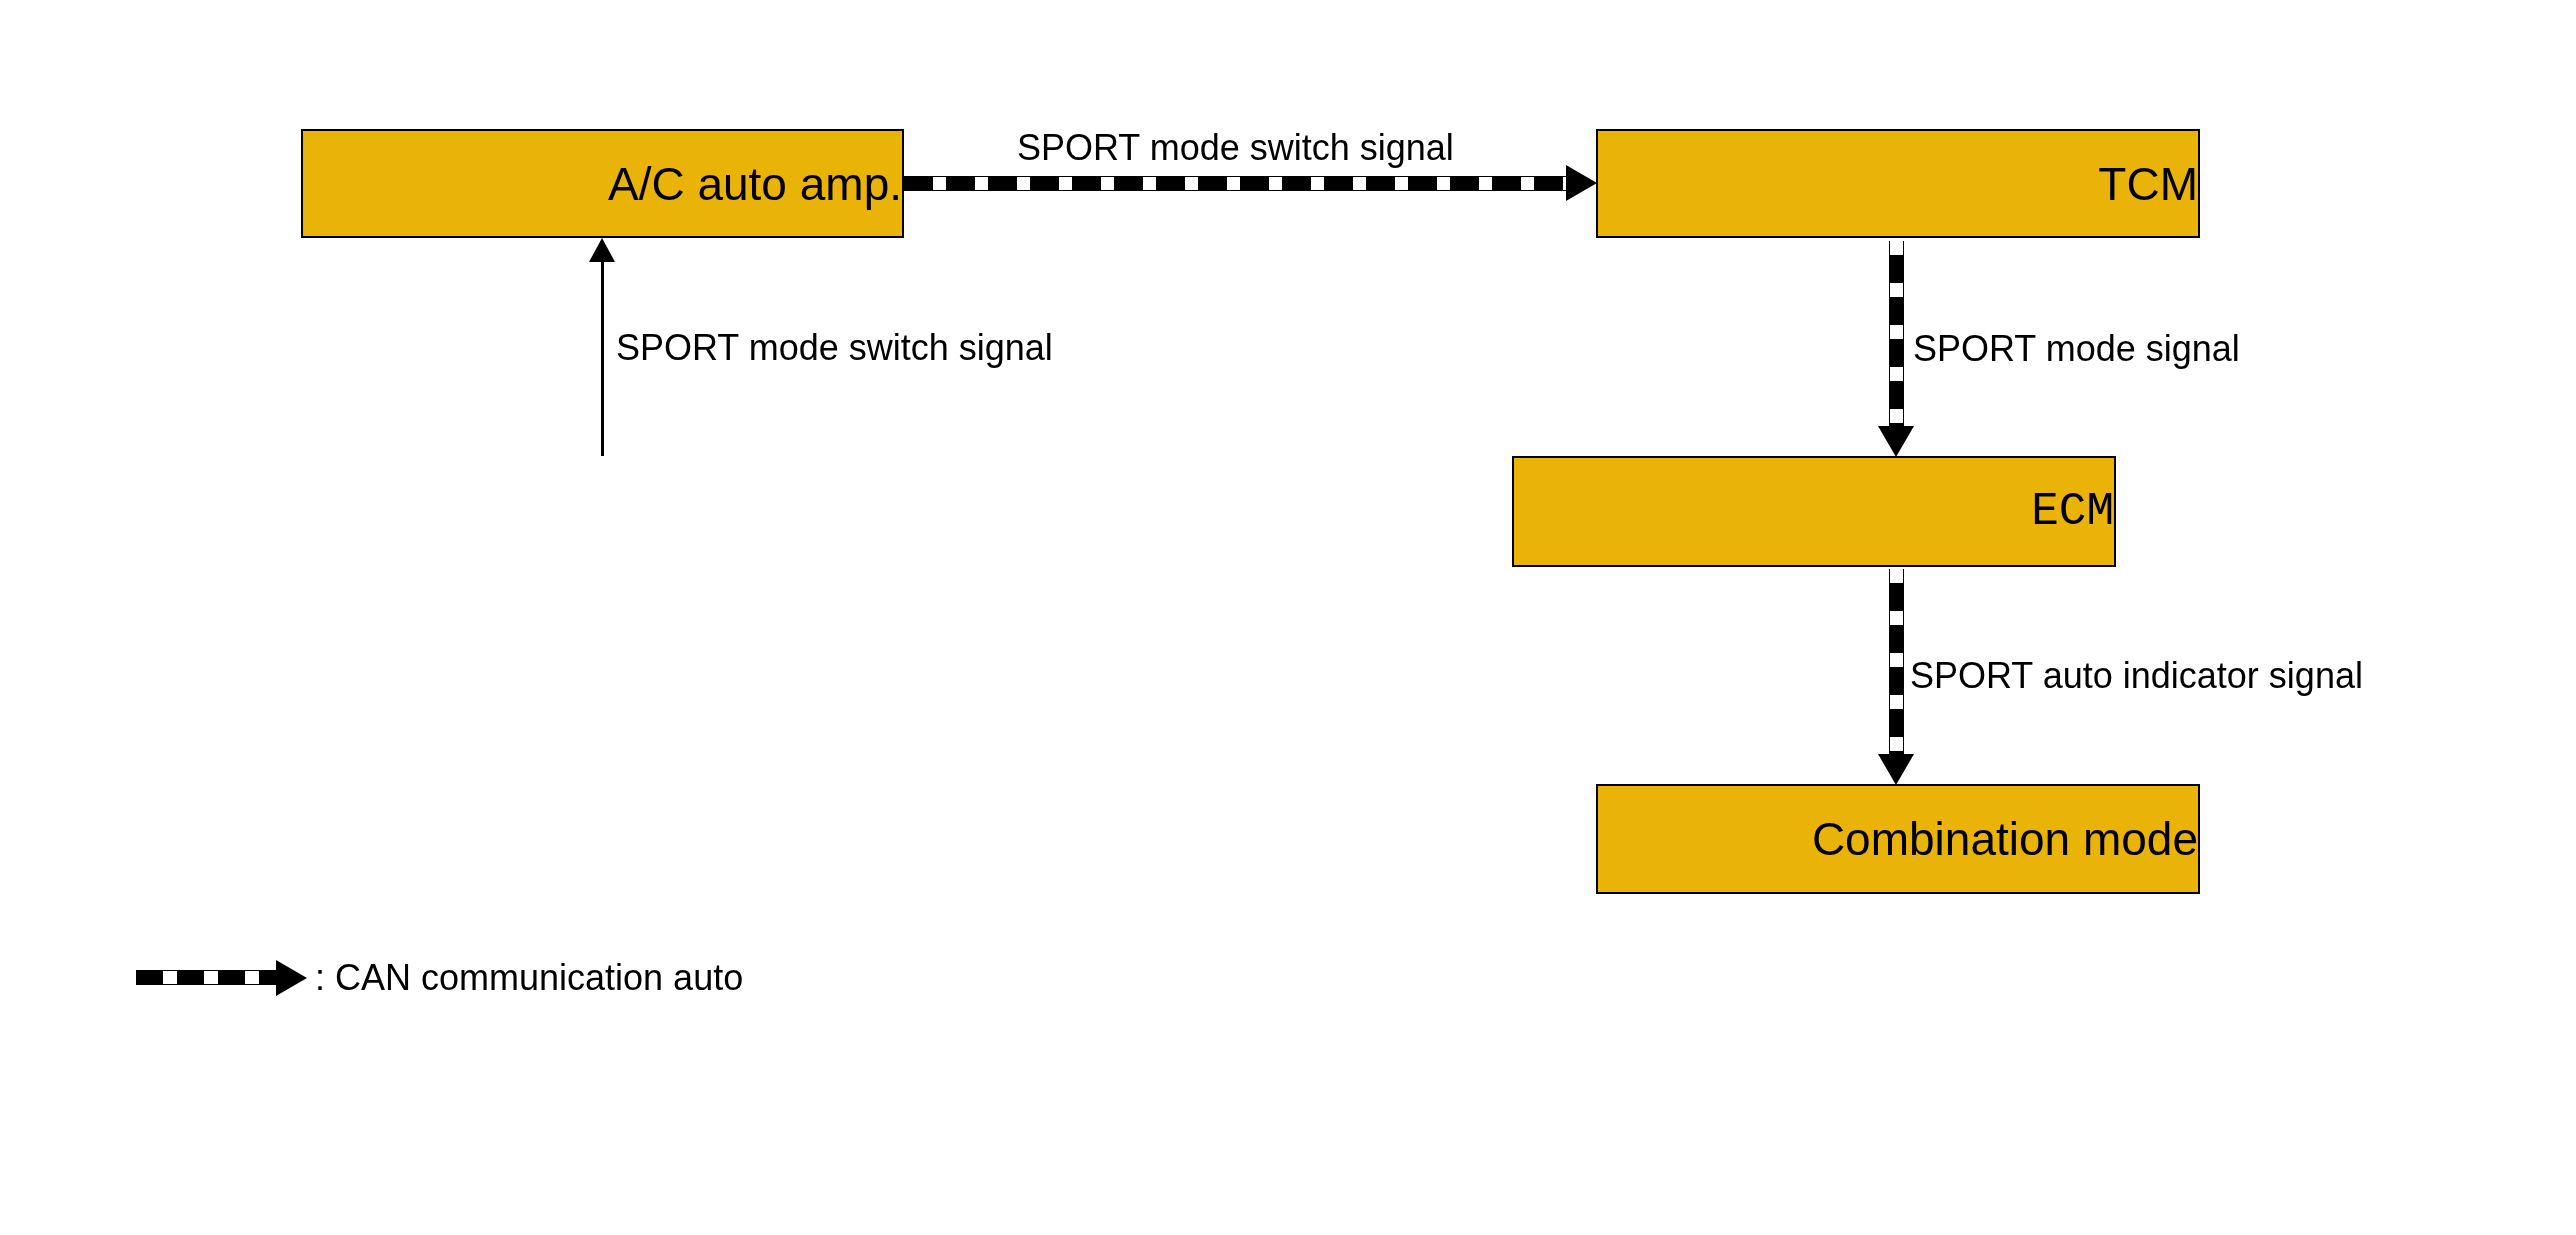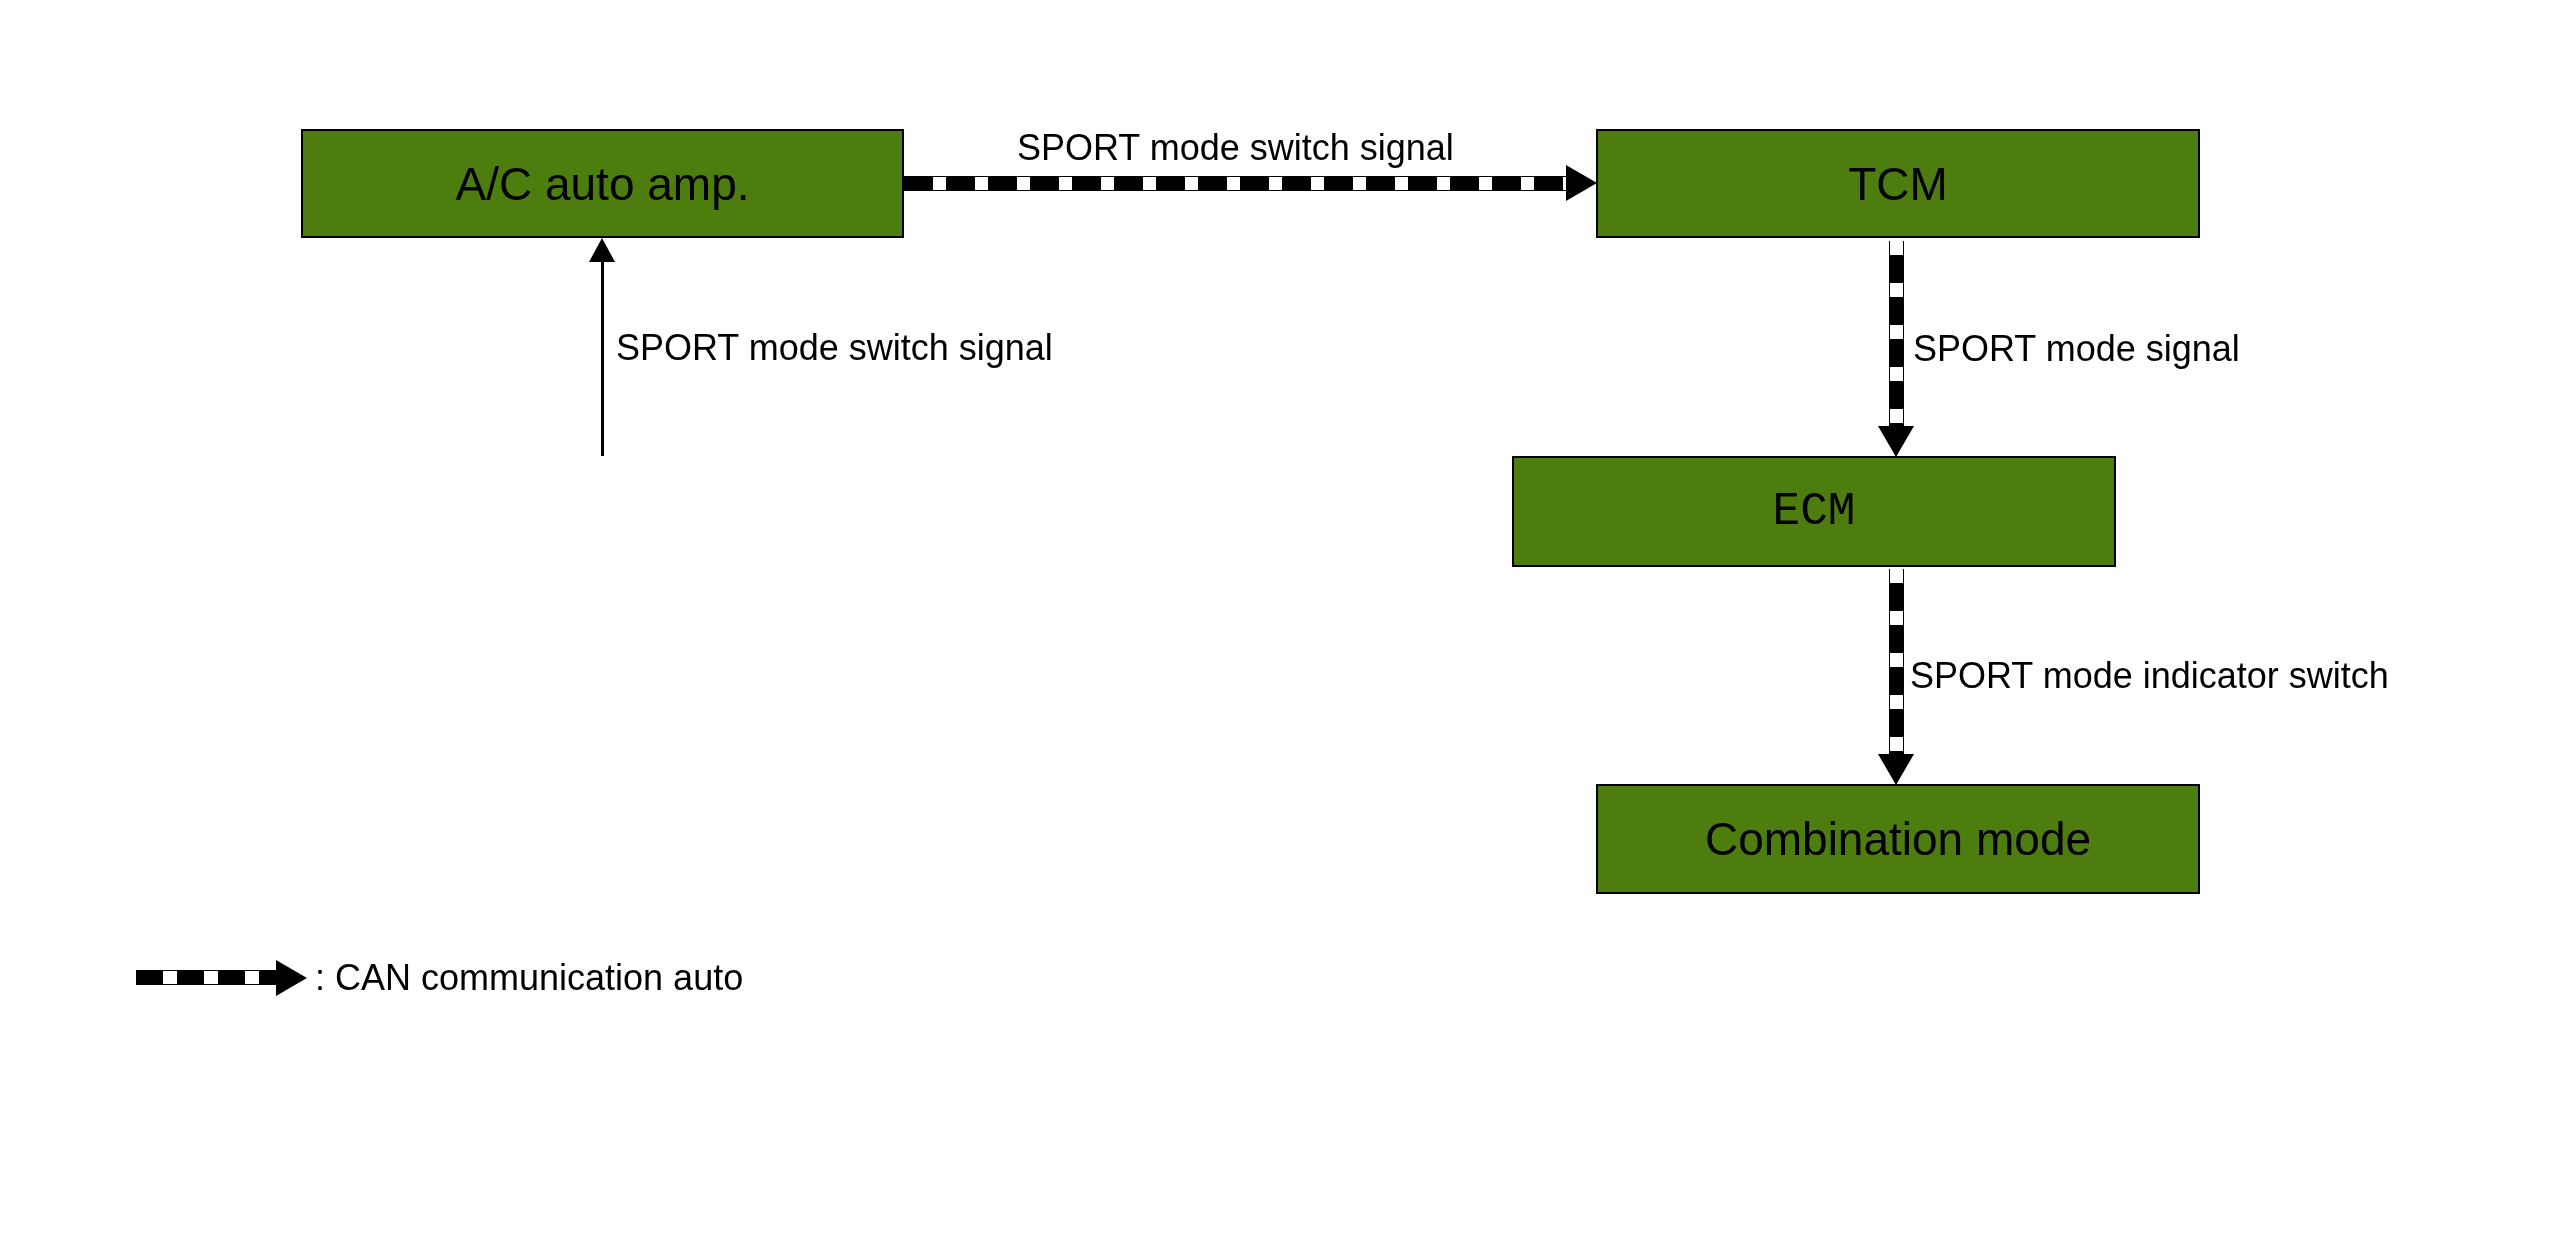--- a/index.html
+++ b/index.html
@@ -9,24 +9,24 @@
     width: 2576px;
     height: 1236px;
     background: #ffffff;
     font-family: "Liberation Sans", "DejaVu Sans", sans-serif;
     color: #000000;
     overflow: hidden;
   }
   .box {
     position: absolute;
     border: 2.6px solid #000000;
-    background: #4d7c0f;
+    background: #eab308;
     display: flex;
     align-items: center;
-    justify-content: center;
+    justify-content: flex-end;
     font-size: 46px;
     line-height: 1;
     white-space: nowrap;
   }
   .edge-label {
     position: absolute;
     font-size: 36px;
     line-height: 46px;
     white-space: nowrap;
   }
@@ -126,21 +126,21 @@
   <div class="can-h" id="edge-ac-tcm-band"></div>
   <div class="head-right" id="edge-ac-tcm-head"></div>
   <div class="edge-label" id="label-ac-tcm">SPORT mode switch signal</div>
 
   <div class="can-v" id="edge-tcm-ecm-band"></div>
   <div class="head-down" id="edge-tcm-ecm-head"></div>
   <div class="edge-label" id="label-tcm-ecm">SPORT mode signal</div>
 
   <div class="can-v" id="edge-ecm-meter-band"></div>
   <div class="head-down" id="edge-ecm-meter-head"></div>
-  <div class="edge-label" id="label-ecm-meter">SPORT mode indicator switch</div>
+  <div class="edge-label" id="label-ecm-meter">SPORT auto indicator signal</div>
 
   <div id="legend">
     <div class="can-h" id="legend-band"></div>
     <div class="head-right" id="legend-head"></div>
     <div class="edge-label" id="legend-text">: CAN communication auto</div>
   </div>
 
 </div>
 
 

